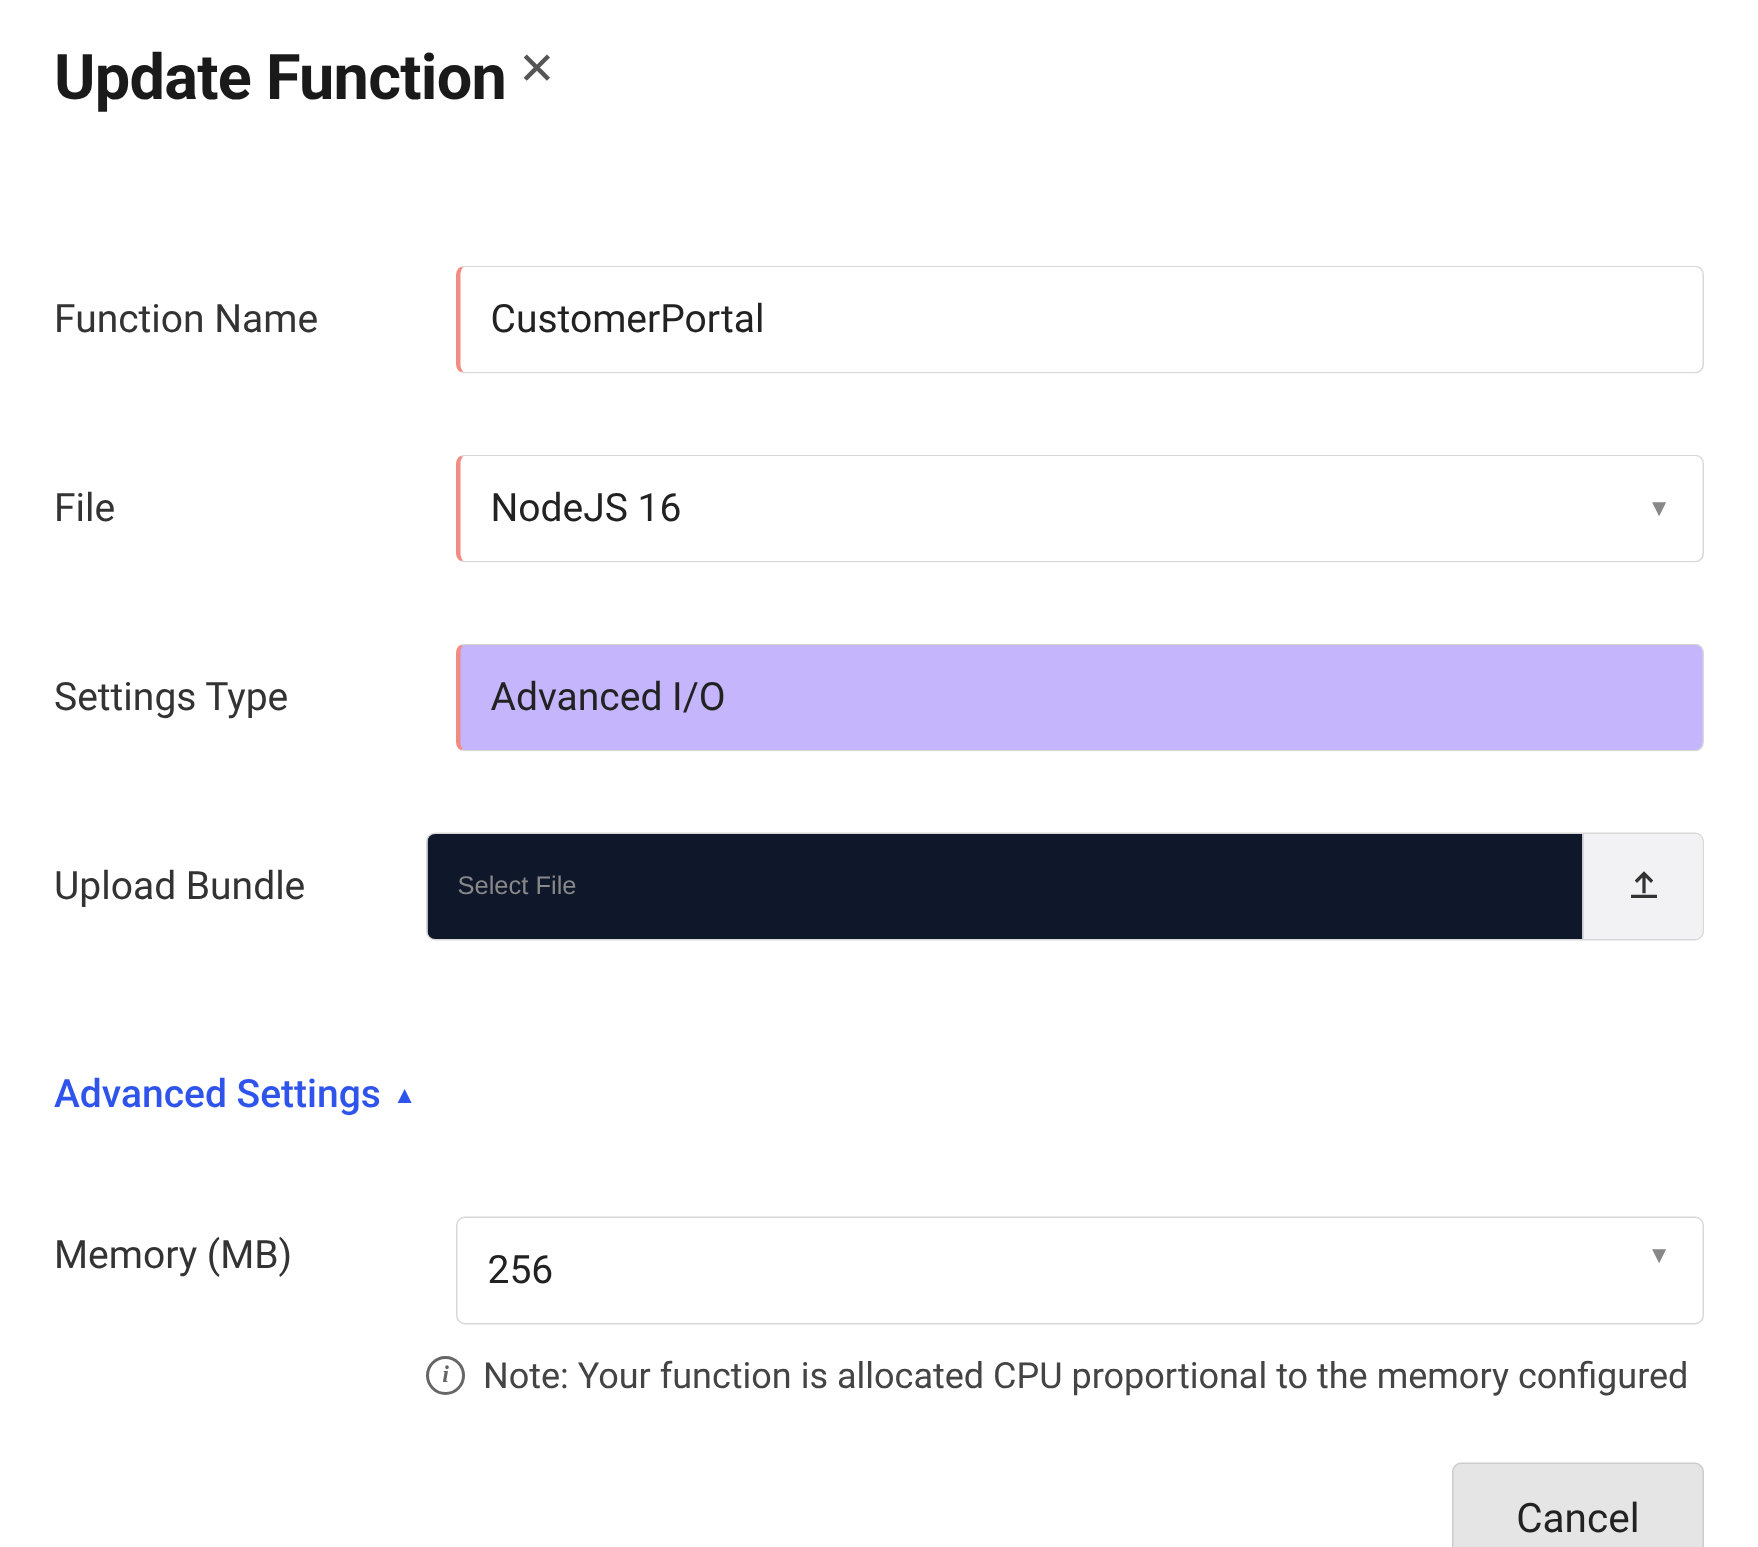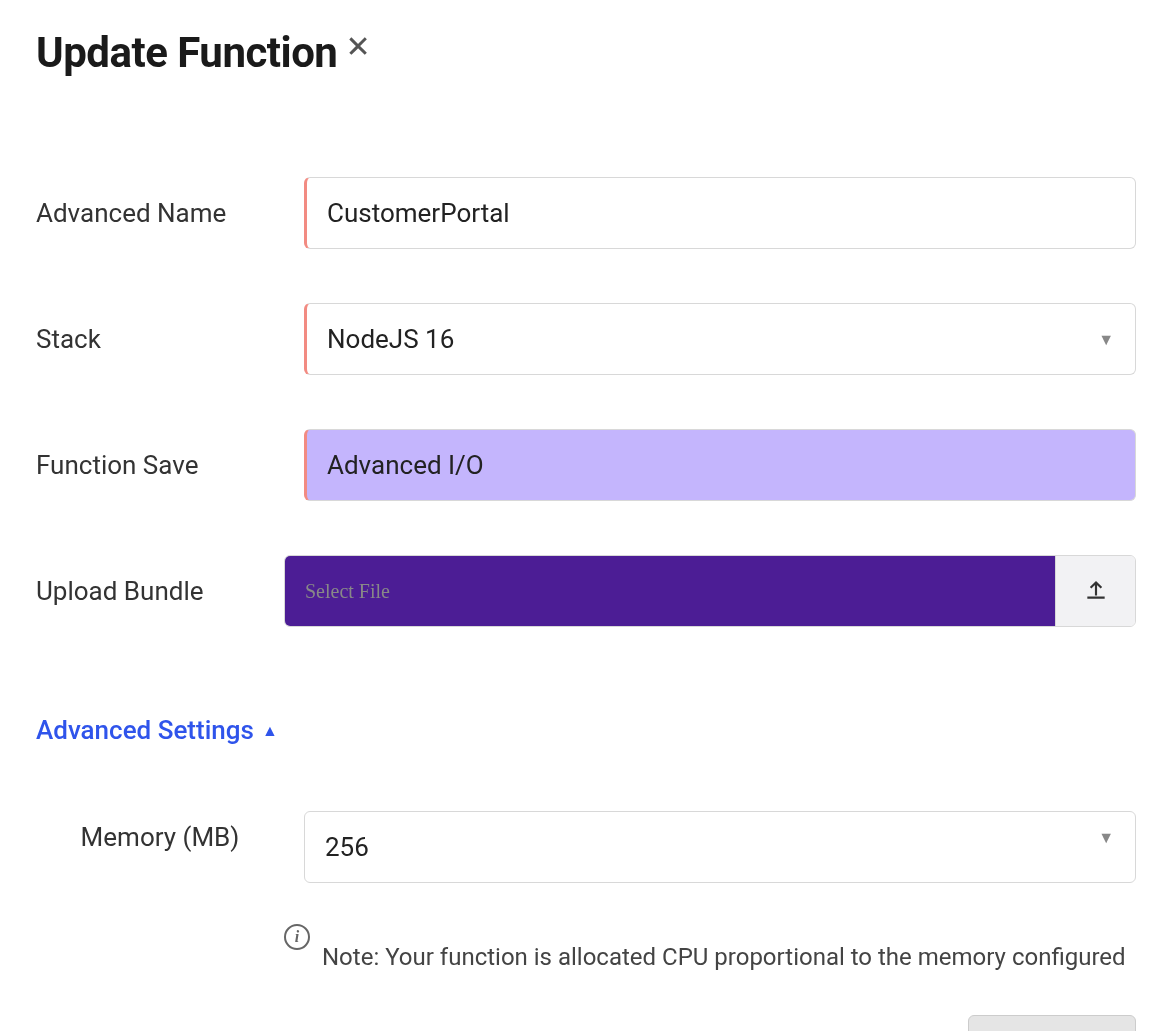--- a/index.html
+++ b/index.html
@@ -89,26 +89,25 @@
       display: flex;
       border: 1px solid #d8d8d8;
       border-radius: 6px;
       overflow: hidden;
       height: 72px;
     }
     .upload-text {
       flex: 1;
       border: none;
       padding: 0 20px;
-      font-size: 20px;
+      font-size: 17px;
       color: #888;
-      background: #4c1d95;
-      display: flex;
-      align-items: center;
-      font-family: Liberation Serif, serif;
+      background: #0f172a;
+      display: flex;
+      align-items: center;
     }
     .upload-text::placeholder { color: #888; }
     .upload-btn {
       width: 80px;
       background: #f2f2f4;
       border: none;
       border-left: 1px solid #d8d8d8;
       cursor: pointer;
       display: flex;
       align-items: center;
@@ -150,24 +149,23 @@
       font-size: 16px;
       font-style: italic;
       font-family: Georgia, serif;
       color: #666;
       flex-shrink: 0;
       font-weight: 600;
     }
     .note-text {
       font-size: 24px;
       color: #444;
-      margin-top: 40px;
     }
     .memory-block .form-row { margin-bottom: 0; }
-    .memory-block { margin-bottom: 44px; text-align: center; }
+    .memory-block { margin-bottom: 44px; }
     .note-container { padding-left: 248px; }
     .footer {
       display: flex;
       justify-content: flex-end;
       gap: 20px;
     }
     .btn {
       height: 74px;
       padding: 0 42px;
       font-size: 27px;
@@ -194,36 +192,36 @@
 
 
 <div class="header">
   <h1 class="title">Update Function</h1>
   <button class="close-btn">
     <span>✕</span>
   </button>
 </div>
 
 <div class="form-row">
-  <div class="form-label">Advanced Name</div>
+  <div class="form-label">Function Name</div>
   <div class="input-wrap required-mark">
     <input type="text" class="text-input" value="CustomerPortal" style="">
   </div>
 </div>
 
 <div class="form-row">
-  <div class="form-label">Stack</div>
+  <div class="form-label">File</div>
   <div class="input-wrap required-mark">
     <div class="select-input" style="display:flex;align-items:center;">NodeJS 16</div>
     <span class="select-caret">▼</span>
   </div>
 </div>
 
 <div class="form-row">
-  <div class="form-label">Function Save</div>
+  <div class="form-label">Settings Type</div>
   <div class="input-wrap required-mark">
     <input type="text" class="readonly-input" readonly="" value="Advanced I/O" style="">
   </div>
 </div>
 
 <div class="form-row">
   <div class="form-label">Upload Bundle</div>
   <div class="upload-wrap">
     <input type="text" class="upload-text" style="outline: none;" readonly="" placeholder="Select File">
     <button class="upload-btn">

